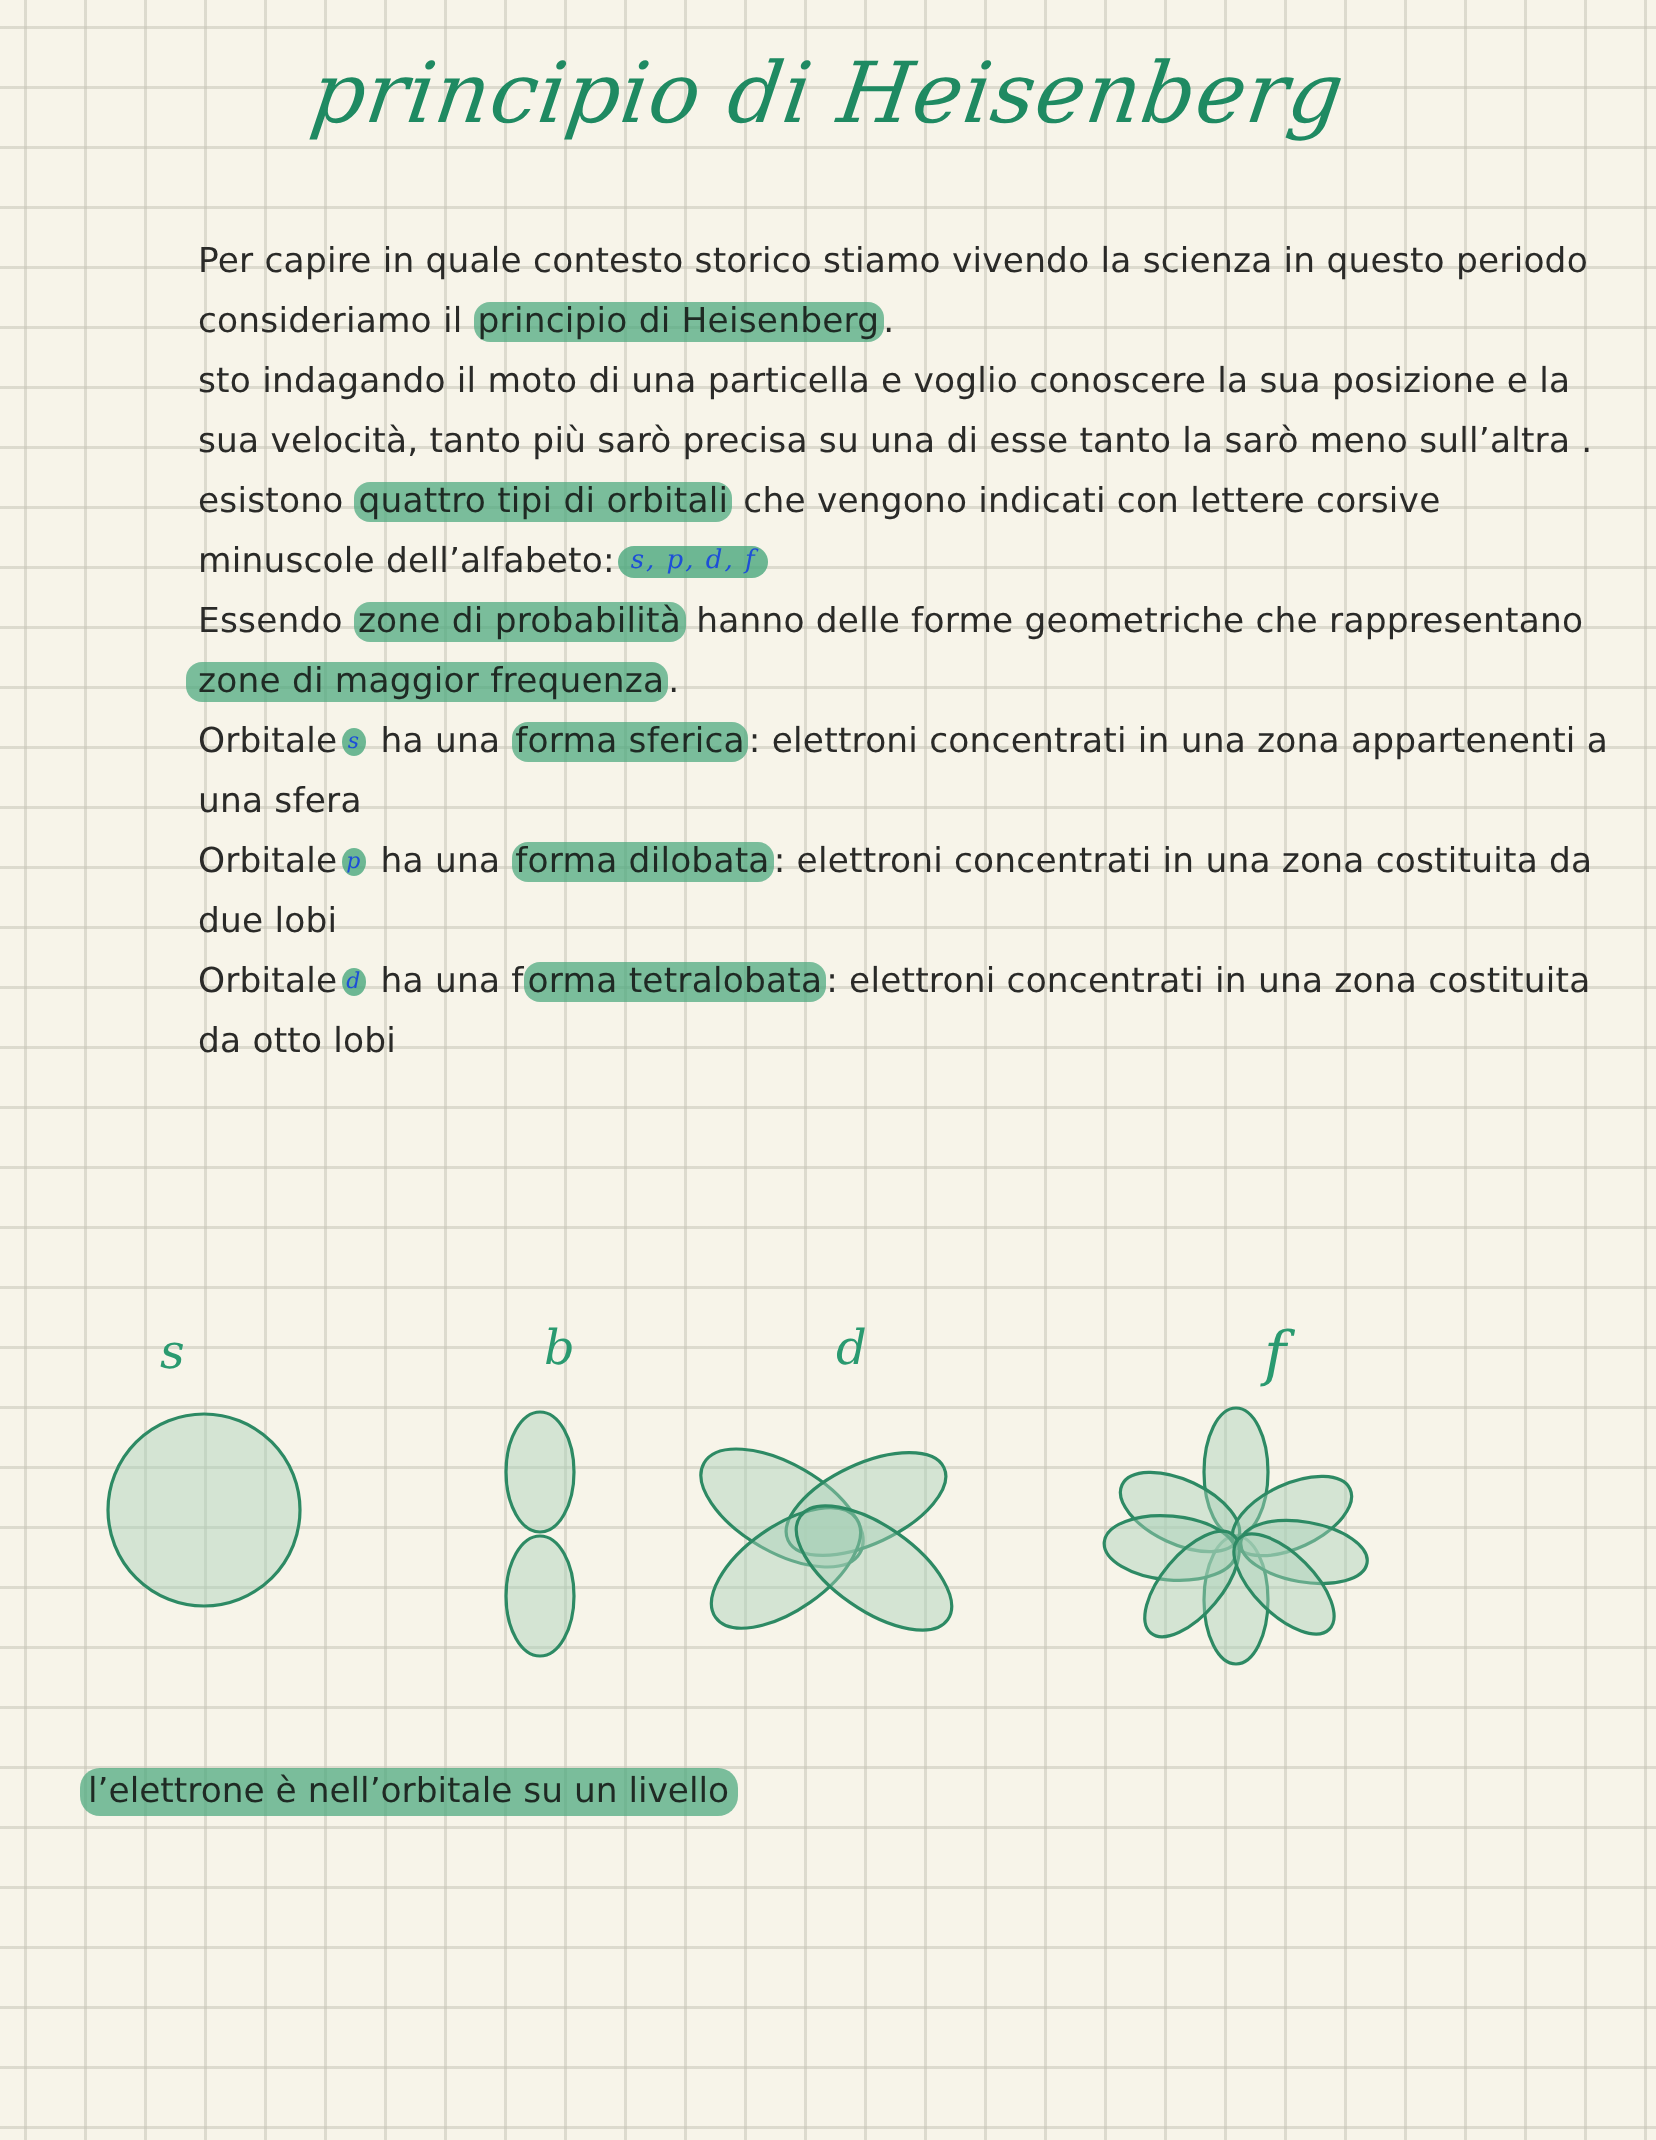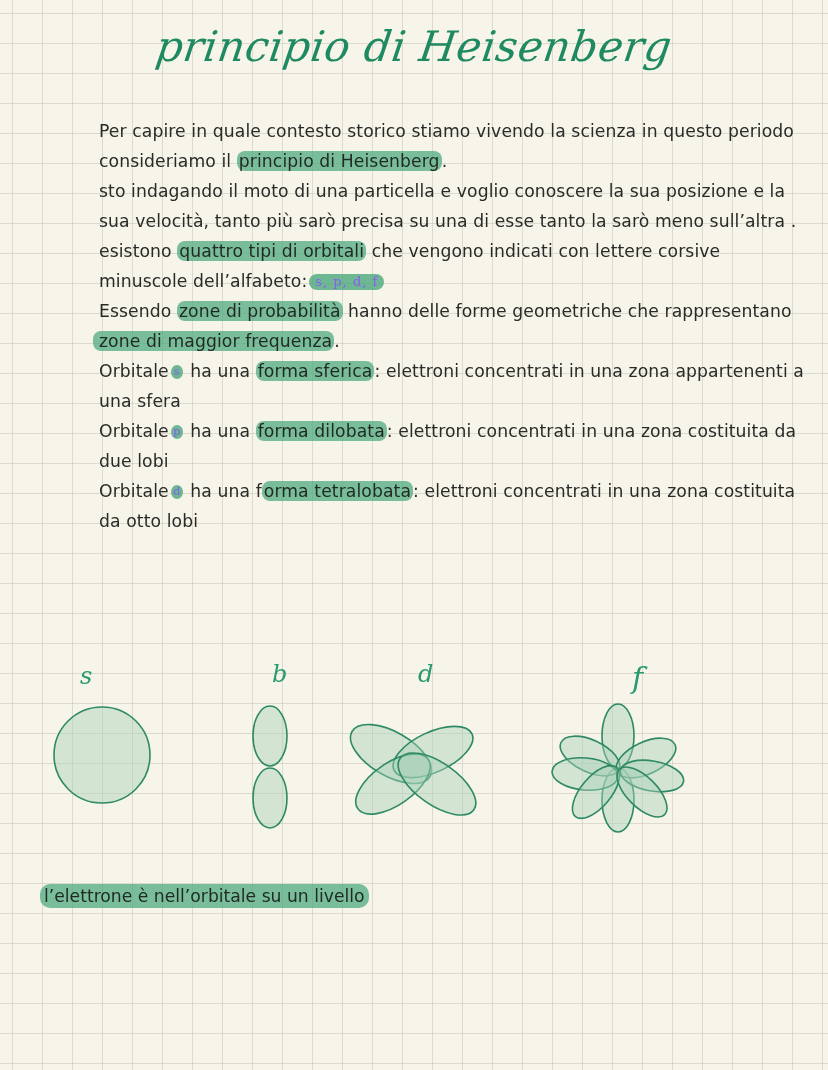--- a/index.html
+++ b/index.html
@@ -54,22 +54,23 @@
       padding: 0 2px;
       color: #1f2a24;
     }
     .hl-ext {
       margin-left: -6px;
       padding-left: 6px;
     }
     .glyph {
       display: inline-block;
       font-family: "DejaVu Serif", serif;
+      font-style: italic;
       font-size: 12px;
-      color: #8b5cf6;
+      color: #1d4ed8;
       background: rgba(74,168,125,0.8);
       border-radius: 8px;
       padding: 0 3px;
       line-height: 16px;
       vertical-align: middle;
       margin: 0 2px;
     }
     .glyph.round {
       width: 12px;
       height: 14px;

